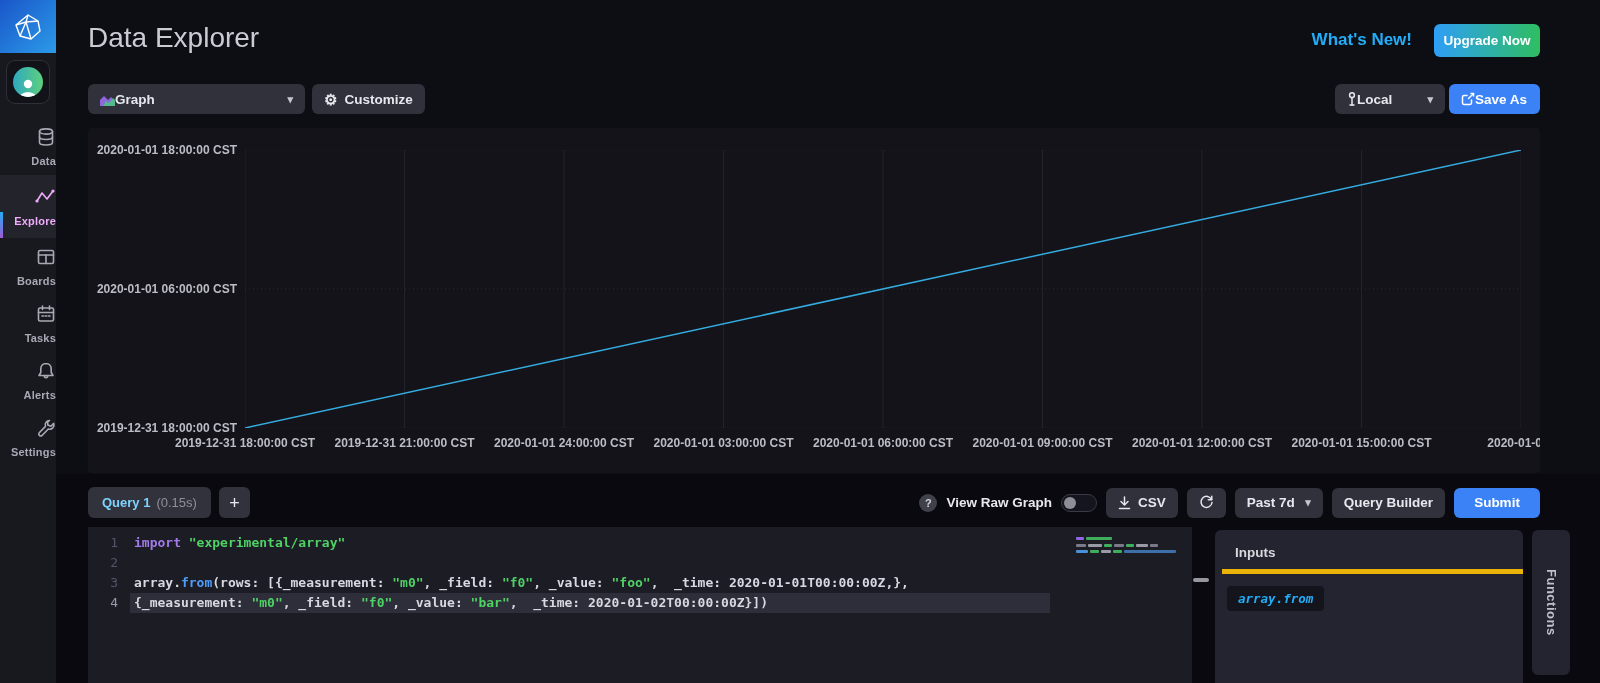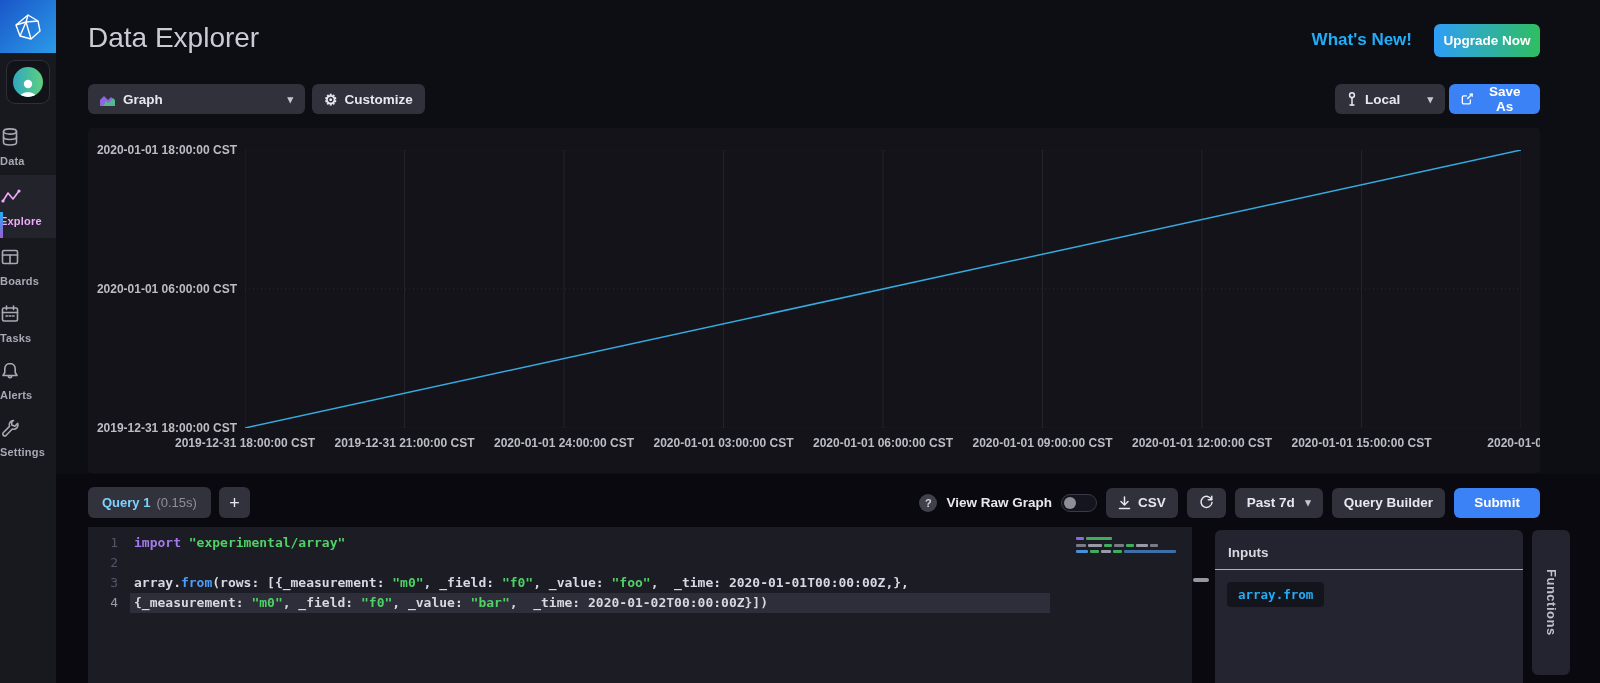--- a/index.html
+++ b/index.html
@@ -6,34 +6,34 @@
   html,body { background:#0c0c13; }
   body { font-family:"Liberation Sans", sans-serif; color:#d8d8e0; }
   .app { position:relative; width:1600px; height:683px; overflow:hidden; background:#0d0d14; }
 
   
   .sidebar { position:absolute; left:0; top:0; width:56px; height:683px; background:#18181f; z-index:5; }
   .logo { width:56px; height:53px; background:linear-gradient(135deg,#1a56c9,#2b9be8); display:flex; align-items:center; justify-content:center; cursor:pointer; }
   .avatar-wrap { width:44px; height:44px; margin:7px auto 0; border:1px solid #2f2f3a; border-radius:9px; background:#121219; display:flex; align-items:center; justify-content:center; cursor:pointer; }
   .avatar { width:30px; height:30px; border-radius:50%; background:linear-gradient(90deg,#2fa8c0,#5ed07d); display:flex; align-items:flex-end; justify-content:center; overflow:hidden; }
   .nav { margin-top:14px; display:flex; flex-direction:column; }
-  .nav-item { position:relative; width:56px; padding:9px 0 8px; display:flex; flex-direction:column; align-items:flex-start; gap:4px; cursor:pointer; color:#a9a9b5; }
+  .nav-item { position:relative; width:56px; padding:9px 0 8px; display:flex; flex-direction:column; align-items:flex-end; gap:4px; cursor:pointer; color:#a9a9b5; }
   .nav-item .nav-label { font-size:11px; font-weight:bold; letter-spacing:.2px; }
   .nav-item.active { background:#23232c; color:#f0abfc; padding:12px 0 11px; }
   .nav-item.active::before { content:""; position:absolute; left:0; bottom:0; width:3px; height:26px; background:linear-gradient(180deg,#22ADF6,#9d5bd2); }
   .nav-item svg { stroke:currentColor; fill:none; stroke-width:1.6; stroke-linecap:round; stroke-linejoin:round; }
 
   
   .main { position:absolute; left:56px; top:0; width:1544px; height:616px; }
   .page-title { position:absolute; left:32px; top:22px; font-size:28px; font-weight:500; color:#cbcbd4; }
   .whats-new { position:absolute; right:188px; top:30px; font-size:17px; font-weight:bold; color:#22ADF6; cursor:pointer; }
   .btn-upgrade { position:absolute; right:60px; top:24px; width:106px; height:33px; border:none; border-radius:6px;
     background:linear-gradient(90deg,#2E9EF7,#2FBE61); color:#fff; font-family:inherit; font-size:13.5px; font-weight:bold; cursor:pointer; }
 
-  .btn { display:flex; align-items:center; gap:8px; height:30px; background:#31313c; border:none; border-radius:6px;
+  .btn { display:flex; align-items:center; height:30px; background:#31313c; border:none; border-radius:6px;
     color:#e7e7ee; font-family:inherit; font-size:13.5px; font-weight:bold; padding:0 12px; cursor:pointer; }
   .btn .chev { margin-left:auto; font-size:11px; color:#c6c6cf; }
   .btn-blue { background:#3b82f6; color:#fff; }
 
   .toolbar-left { position:absolute; left:32px; top:84px; display:flex; gap:7px; }
   .dd-graph { width:217px; }
   .dd-local { position:absolute; right:155px; top:84px; width:110px; }
   .btn-saveas { position:absolute; right:60px; top:84px; width:91px; }
   .gear-glyph { font-size:15px; line-height:1; color:#e7e7ee; }
 
@@ -75,22 +75,22 @@
   .minimap { position:absolute; right:8px; top:10px; width:108px; height:60px; cursor:pointer; }
   .mm-row { display:flex; gap:2px; margin-bottom:3px; }
   .mm-seg { height:3px; border-radius:1px; }
 
   .collapse-dash { position:absolute; left:1137px; top:104px; width:16px; height:4px; border-radius:2px; background:#97979f; cursor:pointer; }
 
   
   .fn-panel { position:absolute; left:1159px; top:56px; width:308px; height:153px; background:#242430; border-radius:6px 6px 0 0; overflow:hidden; }
   .fn-search { margin:12px 12px 0; height:27px; border:1px solid #646470; border-radius:6px; display:flex; align-items:center; padding:0 9px; gap:7px; }
   .fn-search input { flex:1; background:transparent; border:none; outline:none; color:#f0f0f4; font-family:inherit; font-size:13px; font-weight:bold; }
-  .fn-section { padding:15px 13px 9px; font-size:13.5px; font-weight:bold; color:#d7d7de; border-bottom:1px solid #eab308; }
-  .fn-list { padding:12px; }
+  .fn-section { padding:15px 13px 9px; font-size:13.5px; font-weight:bold; color:#d7d7de; border-bottom:5px solid #eab308;margin-left:7px; }
+  .fn-list { padding:12px;font-style:italic; }
   .fn-chip { display:inline-block; background:#14141d; border-radius:4px; padding:5px 11px; font-family:"DejaVu Sans Mono", monospace;
     font-size:12.5px; font-weight:bold; color:#22ADF6; cursor:pointer; }
   .fn-tab { position:absolute; left:1476px; top:56px; width:38px; height:145px; background:#242430; border-radius:6px; display:flex; align-items:center; justify-content:center; cursor:pointer; }
   .fn-tab span { writing-mode:vertical-rl; font-size:13px; font-weight:bold; color:#c0c0ca; letter-spacing:.5px; }
 
   .icon-svg { stroke:#e7e7ee; fill:none; stroke-width:1.5; stroke-linecap:round; stroke-linejoin:round; }
 </style>
 </head>
 <body>
 

